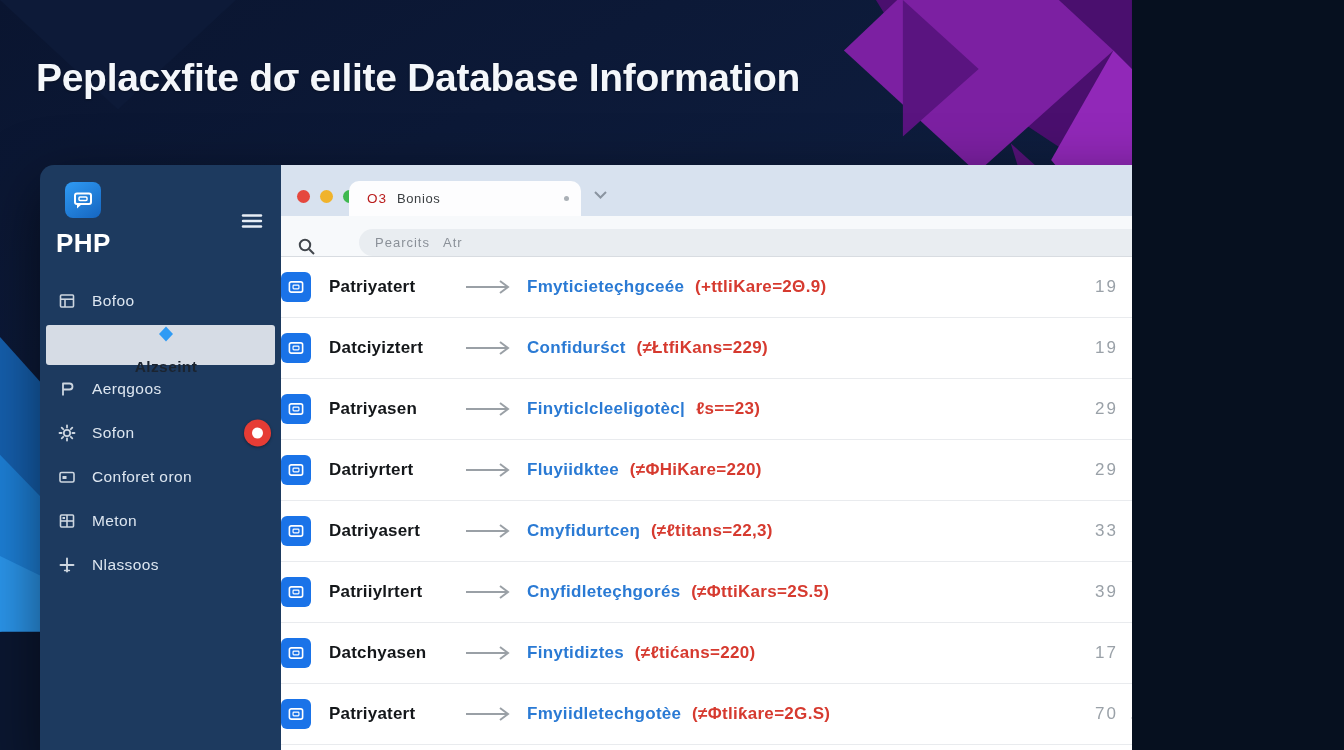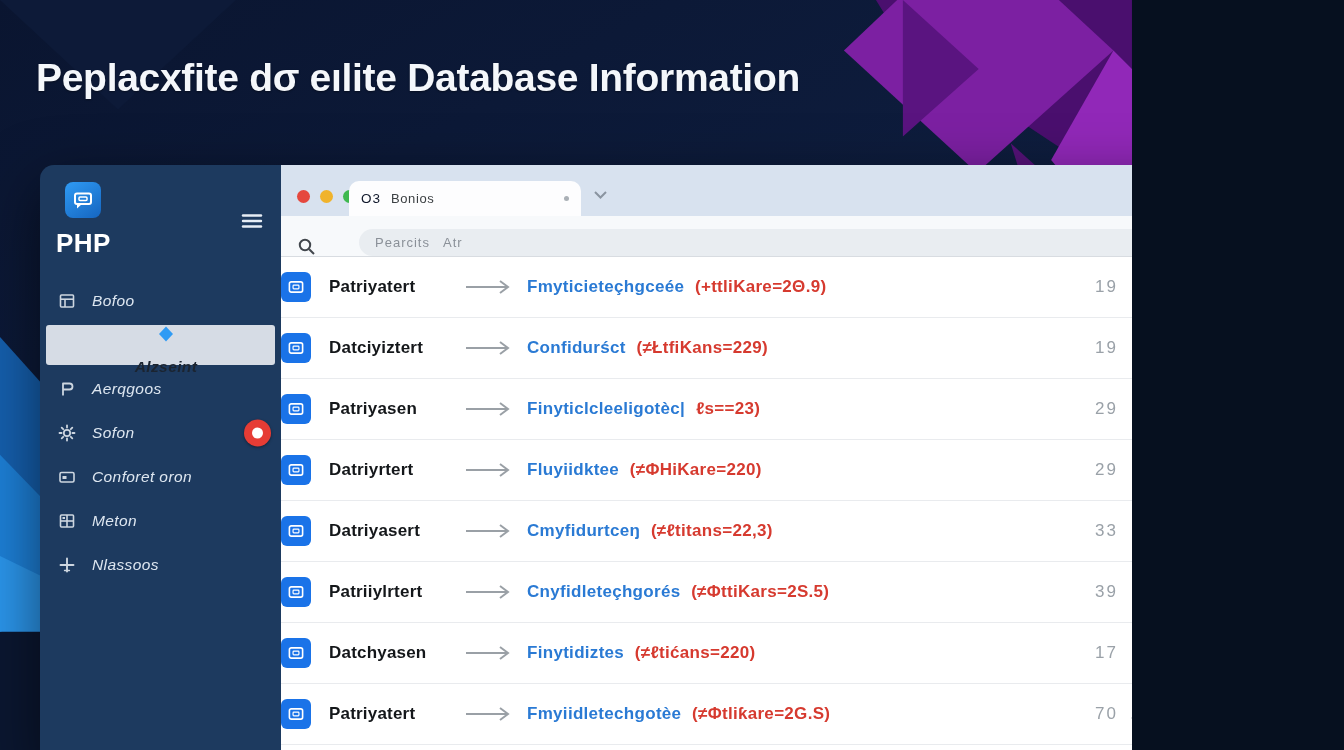--- a/index.html
+++ b/index.html
@@ -14,37 +14,37 @@
     box-shadow:0 20px 60px rgba(0,0,0,.55);}
   
   .sidebar{width:241px;background:#1d3a5f;color:#e6edf5;flex-shrink:0;display:flex;flex-direction:column;}
   .sb-head{display:flex;align-items:center;justify-content:space-between;padding:17px 18px 12px 16px;}
   .sb-brand{display:flex;align-items:center;gap:10px;cursor:default;flex-direction:column;}
   .logo-badge{width:36px;height:36px;border-radius:8px;background:linear-gradient(145deg,#2f9bf4,#1565c0);
     display:flex;align-items:center;justify-content:center;}
   .logo-text{font-size:26px;font-weight:800;letter-spacing:.5px;color:#fff;}
   .sb-menu{margin-top:8px;}
   .sb-item{position:relative;height:44px;display:flex;align-items:center;gap:15px;
-    padding-left:17px;font-size:15.5px;letter-spacing:.4px;color:#dde6f0;cursor:pointer;font-style:italic;}
+    padding-left:17px;font-size:15.5px;letter-spacing:.4px;color:#dde6f0;cursor:pointer;}
   .sb-item .ic{width:20px;display:flex;justify-content:center;}
   .sb-item.active{background:#d6dce5;color:#1b2430;margin:2px 6px;height:40px;border-radius:3px;
     padding-left:11px;font-weight:600;flex-direction:column;}
   .sb-badge{position:absolute;right:10px;top:50%;transform:translateY(-50%);
     width:27px;height:27px;border-radius:50%;background:#e63c35;
     display:flex;align-items:center;justify-content:center;box-shadow:0 1px 3px rgba(0,0,0,.4);}
   .sb-badge::after{content:"";width:11px;height:11px;border-radius:50%;background:#fff;}
   
   .browser{flex:1;display:flex;flex-direction:column;background:#fff;min-width:0;}
   .chrome{height:51px;background:#d8e2ef;position:relative;flex-shrink:0;}
   .lights{position:absolute;left:16px;top:25px;display:flex;gap:10px;}
   .light{width:13px;height:13px;border-radius:50%;}
   .l-red{background:#e5483e;}.l-yel{background:#f0b32c;}.l-grn{background:#3fb950;}
   .tab{position:absolute;left:68px;bottom:0;width:232px;height:35px;background:#fdfdfe;
     border-radius:10px 10px 0 0;display:flex;align-items:center;padding:0 12px;gap:10px;cursor:pointer;}
-  .tab-fav{font-size:13.5px;color:#0f172a;letter-spacing:1px;}
+  .tab-fav{font-size:13.5px;color:#b91c1c;letter-spacing:1px;margin-left:6px;}
   .tab-title{font-size:13px;color:#3c4043;letter-spacing:.6px;flex:1;}
   .tab-dot{width:5px;height:5px;border-radius:50%;background:#aab0b6;}
   .tab-chevron{position:absolute;left:313px;top:20px;cursor:pointer;}
   .chrome-icons{position:absolute;right:20px;top:14px;display:flex;align-items:center;gap:21px;}
   .chrome-icons .ci{display:flex;align-items:flex-start;cursor:pointer;color:#2c2f33;}
   .ci .sup{font-size:9px;color:#2c2f33;margin-left:1px;margin-top:-2px;}
   
   .addr-row{height:41px;background:#f7f9fb;border-bottom:1px solid #d8dce1;
     display:flex;align-items:flex-end;padding:0 14px 0 16px;flex-shrink:0;gap:31px;}
   .addr-pill{flex:1;height:27px;background:#e9edf1;border-radius:14px;margin-left:12px;

